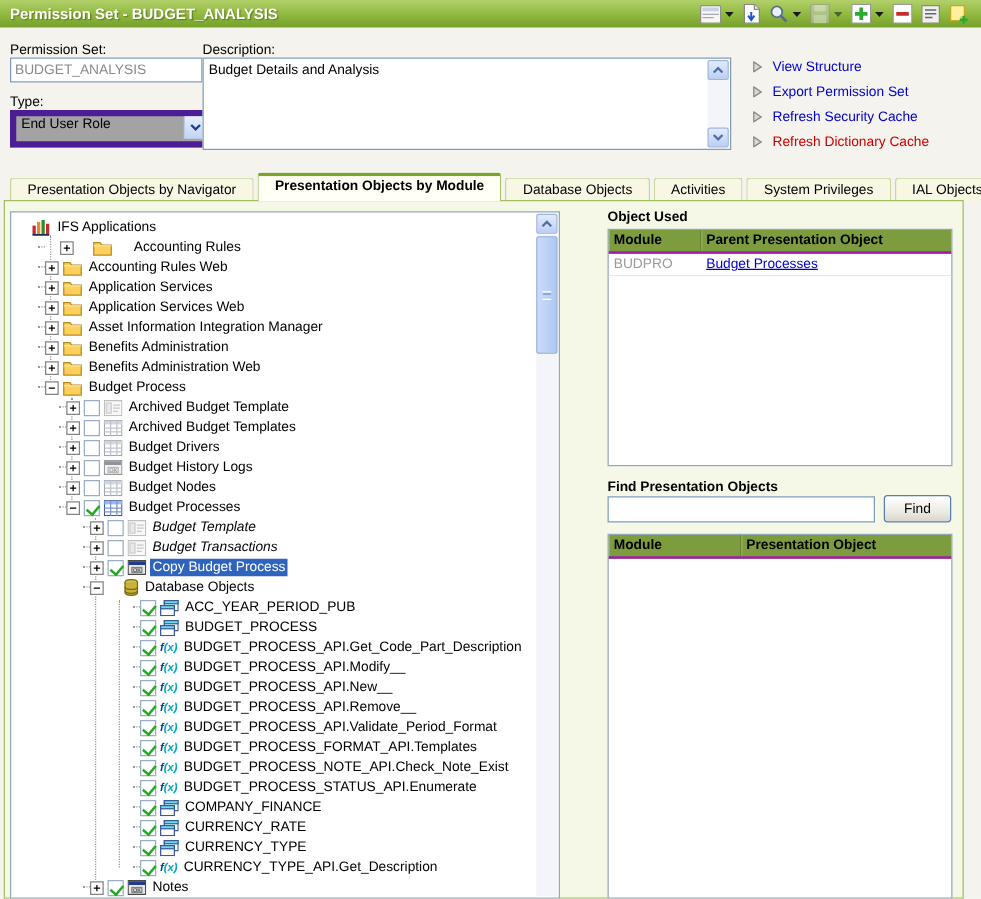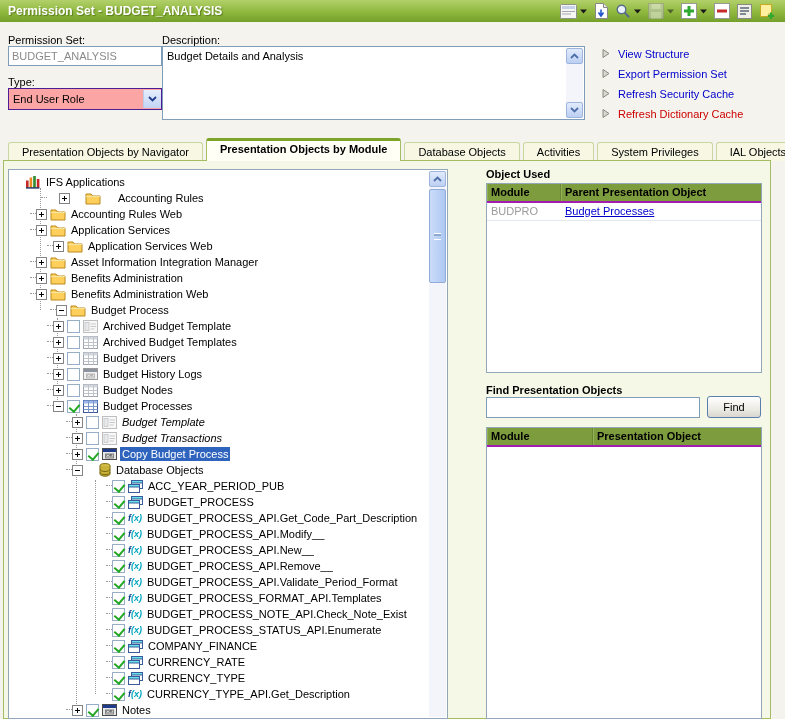--- a/index.html
+++ b/index.html
@@ -11,22 +11,22 @@
     background:linear-gradient(#B2D06A,#8FB83E 55%,#74A02A);display:flex;align-items:center;}
   .titlebar .title{color:#fff;font-weight:bold;font-size:12px;padding-left:8px;
     text-shadow:1px 1px 1px rgba(60,90,10,.6);flex:1;}
   .toolbar{display:flex;align-items:center;gap:7px;padding-right:10px;}
   .tbtn{display:flex;align-items:center;gap:3px;height:18px;cursor:pointer;}
   .tbtn.disabled{opacity:.55;filter:grayscale(.6);}
   
   .label{position:absolute;white-space:nowrap;}
   .txt{position:absolute;height:18px;border:1px solid #7F9DB9;background:#fff;
     font-family:"Liberation Sans",sans-serif;font-size:11px;color:#8a8a8a;padding:0 3px;}
-  .combo{position:absolute;height:20px;border:1px solid #4c1d95;background:#fca5a5;
-    display:flex;align-items:center;}
+  .combo{position:absolute;height:20px;border:5px solid #4c1d95;background:#a3a3a3;
+    display:flex;}
   .combo>span:first-child{flex:1;padding-left:4px;}
   .combo-btn{width:17px;height:18px;margin:0;border-left:1px solid #B9CDE8;
     background:linear-gradient(#E6EEFD,#C2D3F3);display:flex;align-items:center;justify-content:center;cursor:pointer;}
   .descbox{position:absolute;left:162px;top:46px;width:421px;height:72px;border:1px solid #7F9DB9;background:#fff;}
   .desctext{position:absolute;left:4px;top:3px;right:22px;}
   .vscroll{position:absolute;top:1px;right:1px;bottom:1px;width:17px;background:#F3F5FB;}
   .sbtn{width:17px;height:16px;background:linear-gradient(#E2EBFC,#BCCFF3);
     border:1px solid #9EB6DC;border-radius:2px;box-sizing:border-box;
     display:flex;align-items:center;justify-content:center;cursor:pointer;}
   .sbtn.bottom{position:absolute;bottom:0;}
@@ -253,21 +253,21 @@
           <svg width="16" height="14">
             <rect x="1" y="5.5" width="2.6" height="7" fill="#C62828"></rect>
             <rect x="4.6" y="2.5" width="2.6" height="10" fill="#E88A20"></rect>
             <rect x="8.2" y="1" width="2.6" height="11.5" fill="#2E8B2E"></rect>
             <rect x="11.8" y="4" width="2.6" height="8.5" fill="#C62828"></rect>
             <rect x="1" y="12.2" width="13.4" height="1.4" fill="#1A2A5A"></rect>
           </svg>
         </span>
         <span class="tlabel">IFS Applications</span>
       </div>
-      <div class="trow" style="padding-left: 32px; gap: 12px;">
+      <div class="trow" style="padding-left: 21px; gap: 12px;">
         <span class="stub"></span>
         <span class="expander plus"></span>
         <span class="ticon">
           <svg width="16" height="13">
             <path d="M1 2h5l1.5 2H15v8H1z" fill="#FFCF5C" stroke="#B9891E"></path>
             <path d="M1 4.6h14" stroke="#F7E8A0"></path>
           </svg>
         </span>
         <span class="tlabel">Accounting Rules</span>
       </div>
@@ -286,21 +286,21 @@
         <span class="stub"></span>
         <span class="expander plus"></span>
         <span class="ticon">
           <svg width="16" height="13">
             <path d="M1 2h5l1.5 2H15v8H1z" fill="#FFCF5C" stroke="#B9891E"></path>
             <path d="M1 4.6h14" stroke="#F7E8A0"></path>
           </svg>
         </span>
         <span class="tlabel">Application Services</span>
       </div>
-      <div class="trow" style="padding-left: 9px; margin-left: 29px;">
+      <div class="trow" style="padding-left: 21px;">
         <span class="stub"></span>
         <span class="expander plus"></span>
         <span class="ticon">
           <svg width="16" height="13">
             <path d="M1 2h5l1.5 2H15v8H1z" fill="#FFCF5C" stroke="#B9891E"></path>
             <path d="M1 4.6h14" stroke="#F7E8A0"></path>
           </svg>
         </span>
         <span class="tlabel">Application Services Web</span>
       </div>
@@ -330,21 +330,21 @@
         <span class="stub"></span>
         <span class="expander plus"></span>
         <span class="ticon">
           <svg width="16" height="13">
             <path d="M1 2h5l1.5 2H15v8H1z" fill="#FFCF5C" stroke="#B9891E"></path>
             <path d="M1 4.6h14" stroke="#F7E8A0"></path>
           </svg>
         </span>
         <span class="tlabel">Benefits Administration Web</span>
       </div>
-      <div class="trow" style="padding-left: 21px; margin-left: 20px;">
+      <div class="trow" style="padding-left: 21px;">
         <span class="stub"></span>
         <span class="expander minus"></span>
         <span class="ticon">
           <svg width="16" height="13">
             <path d="M1 2h5l1.5 2H15v8H1z" fill="#FFCF5C" stroke="#B9891E"></path>
             <path d="M1 4.6h14" stroke="#F7E8A0"></path>
           </svg>
         </span>
         <span class="tlabel">Budget Process</span>
       </div>

